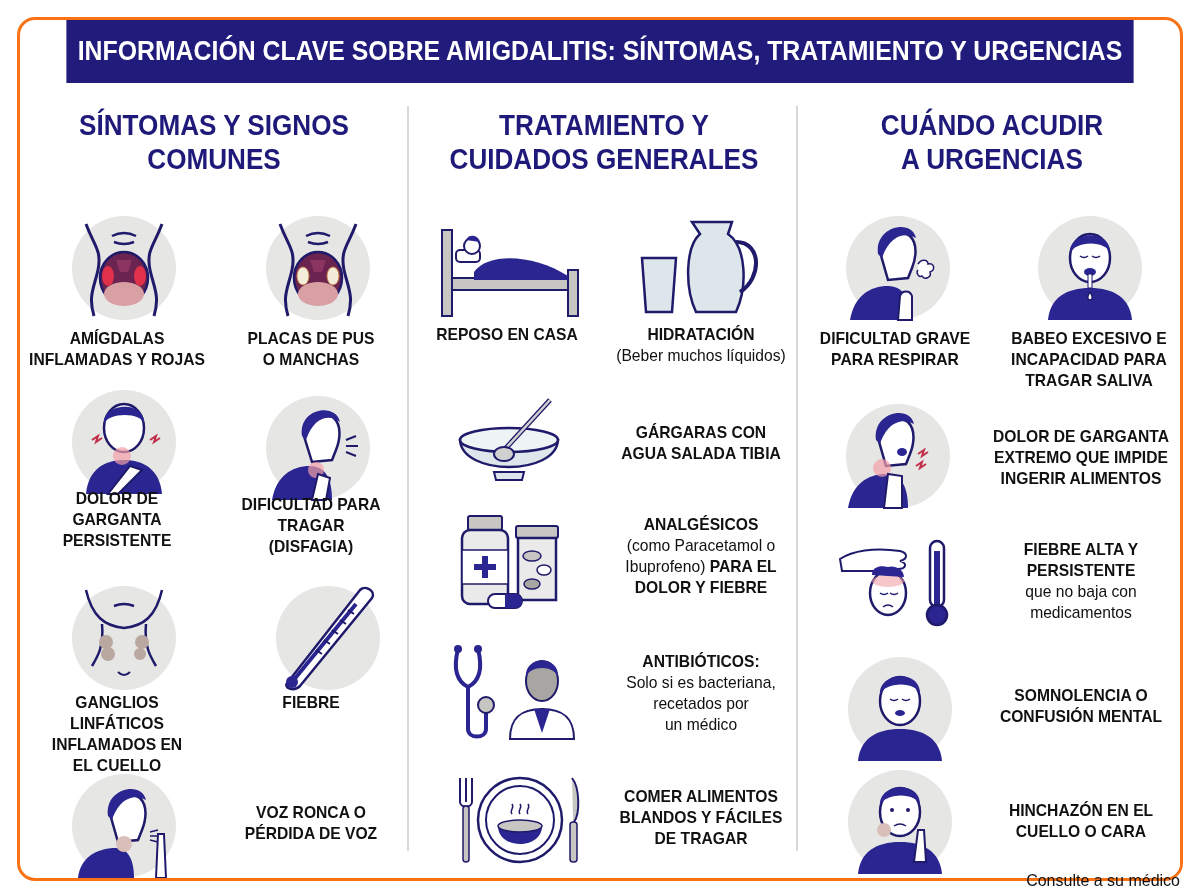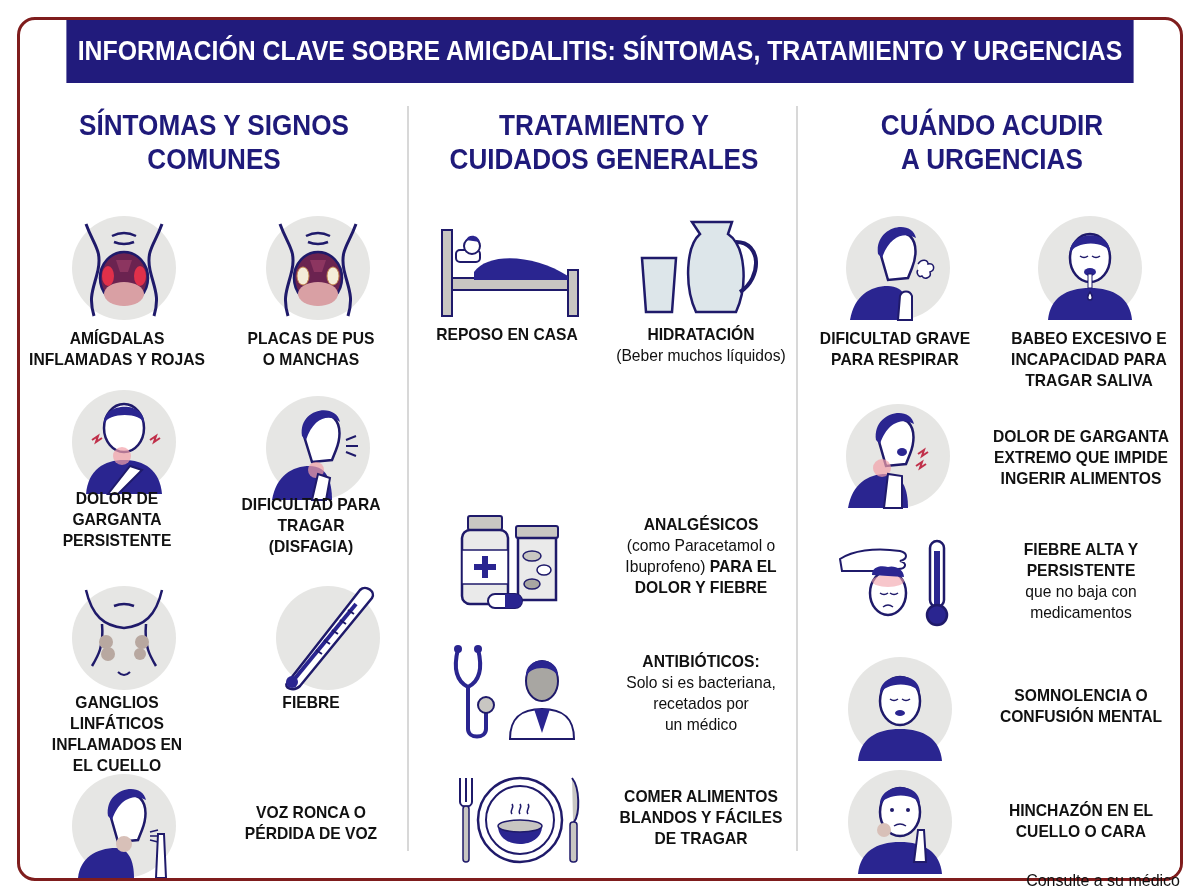--- a/index.html
+++ b/index.html
@@ -1,21 +1,21 @@
 <!DOCTYPE html>
 <html><head>
 <meta charset="utf-8">
 <style>
   * { box-sizing: border-box; margin: 0; padding: 0; }
   html, body { width: 1200px; height: 896px; background: #ffffff; overflow: hidden; }
   body { font-family: "Liberation Sans", "DejaVu Sans", sans-serif; color: #111; position: relative; }
 
   .frame {
     position: absolute; left: 17px; top: 17px; width: 1166px; height: 864px;
-    border: 3px solid #7f1d1d; border-radius: 18px; overflow: hidden; background: #fff;
+    border: 3px solid #f97316; border-radius: 18px; overflow: hidden; background: #fff;
   }
   .frame-bottom-mask {
     position: absolute; right: -3px; bottom: -3px; width: 180px; height: 30px; background: #fff;
   }
   .header {
     height: 63px; background: #211b7c; color: #fff;
     display: flex; align-items: center; justify-content: center;
     font-weight: 700; font-size: 27px; letter-spacing: 0px;
     font-family: "Liberation Sans", sans-serif; transform: scaleX(0.92);
   }
@@ -219,20 +219,34 @@
           <path d="M6 42 L40 42 L36 96 L10 96 Z" fill="#dde6ea" stroke="#1f1a6a" stroke-width="2.5"></path>
           <path d="M56 6 L96 6 L92 18 C110 30 112 70 100 96 L60 96 C48 70 50 30 64 18 Z" fill="#dde6ea" stroke="#1f1a6a" stroke-width="2.5"></path>
           <path d="M100 26 C126 26 126 62 104 76" stroke="#1f1a6a" stroke-width="4" fill="none"></path>
         </svg>
         <div class="label" style="left:-10px;top:118px;width:214px;">
           <div>HIDRATACIÓN</div>
           <div class="sub">(Beber muchos líquidos)</div>
         </div>
       </div>
 
+      <div class="item" style="left:0;top:300px;width:388px;height:110px;">
+        <svg width="110" height="90" viewBox="0 0 110 90" style="left:46px;top:10px;">
+          <path d="M4 44 C6 80 100 80 102 44 Z" fill="#dde6ea" stroke="#1f1a6a" stroke-width="2.5"></path>
+          <ellipse cx="53" cy="44" rx="49" ry="12" fill="#eef3f5" stroke="#1f1a6a" stroke-width="2.5"></ellipse>
+          <path d="M38 76 L68 76 L66 84 L40 84 Z" fill="#dde6ea" stroke="#1f1a6a" stroke-width="2"></path>
+          <path d="M50 52 L94 4" stroke="#1f1a6a" stroke-width="5"></path>
+          <path d="M50 52 L94 4" stroke="#d0d0d0" stroke-width="2.5"></path>
+          <ellipse cx="48" cy="58" rx="10" ry="7" fill="#d0d0d0" stroke="#1f1a6a" stroke-width="2"></ellipse>
+        </svg>
+        <div class="label" style="left:194px;top:36px;width:194px;">
+          <div>GÁRGARAS CON</div>
+          <div>AGUA SALADA TIBIA</div>
+        </div>
+      </div>
 
       <div class="item" style="left:0;top:420px;width:388px;height:120px;">
         <svg width="104" height="96" viewBox="0 0 104 96" style="left:50px;top:8px;">
           <rect x="8" y="2" width="34" height="14" rx="2" fill="#c8c6c2" stroke="#1f1a6a" stroke-width="2"></rect>
           <rect x="2" y="16" width="46" height="74" rx="8" fill="#eaeaea" stroke="#1f1a6a" stroke-width="2.5"></rect>
           <rect x="2" y="36" width="46" height="34" fill="#fff" stroke="#1f1a6a" stroke-width="1.5"></rect>
           <path d="M25 42 L25 64 M14 53 L36 53" stroke="#2a2590" stroke-width="6"></path>
           <rect x="56" y="12" width="42" height="12" rx="2" fill="#c8c6c2" stroke="#1f1a6a" stroke-width="2"></rect>
           <rect x="58" y="24" width="38" height="62" fill="#eaeaea" stroke="#1f1a6a" stroke-width="2.5"></rect>
           <ellipse cx="72" cy="42" rx="9" ry="5" fill="#c8c6c2" stroke="#1f1a6a" stroke-width="1.5"></ellipse>

